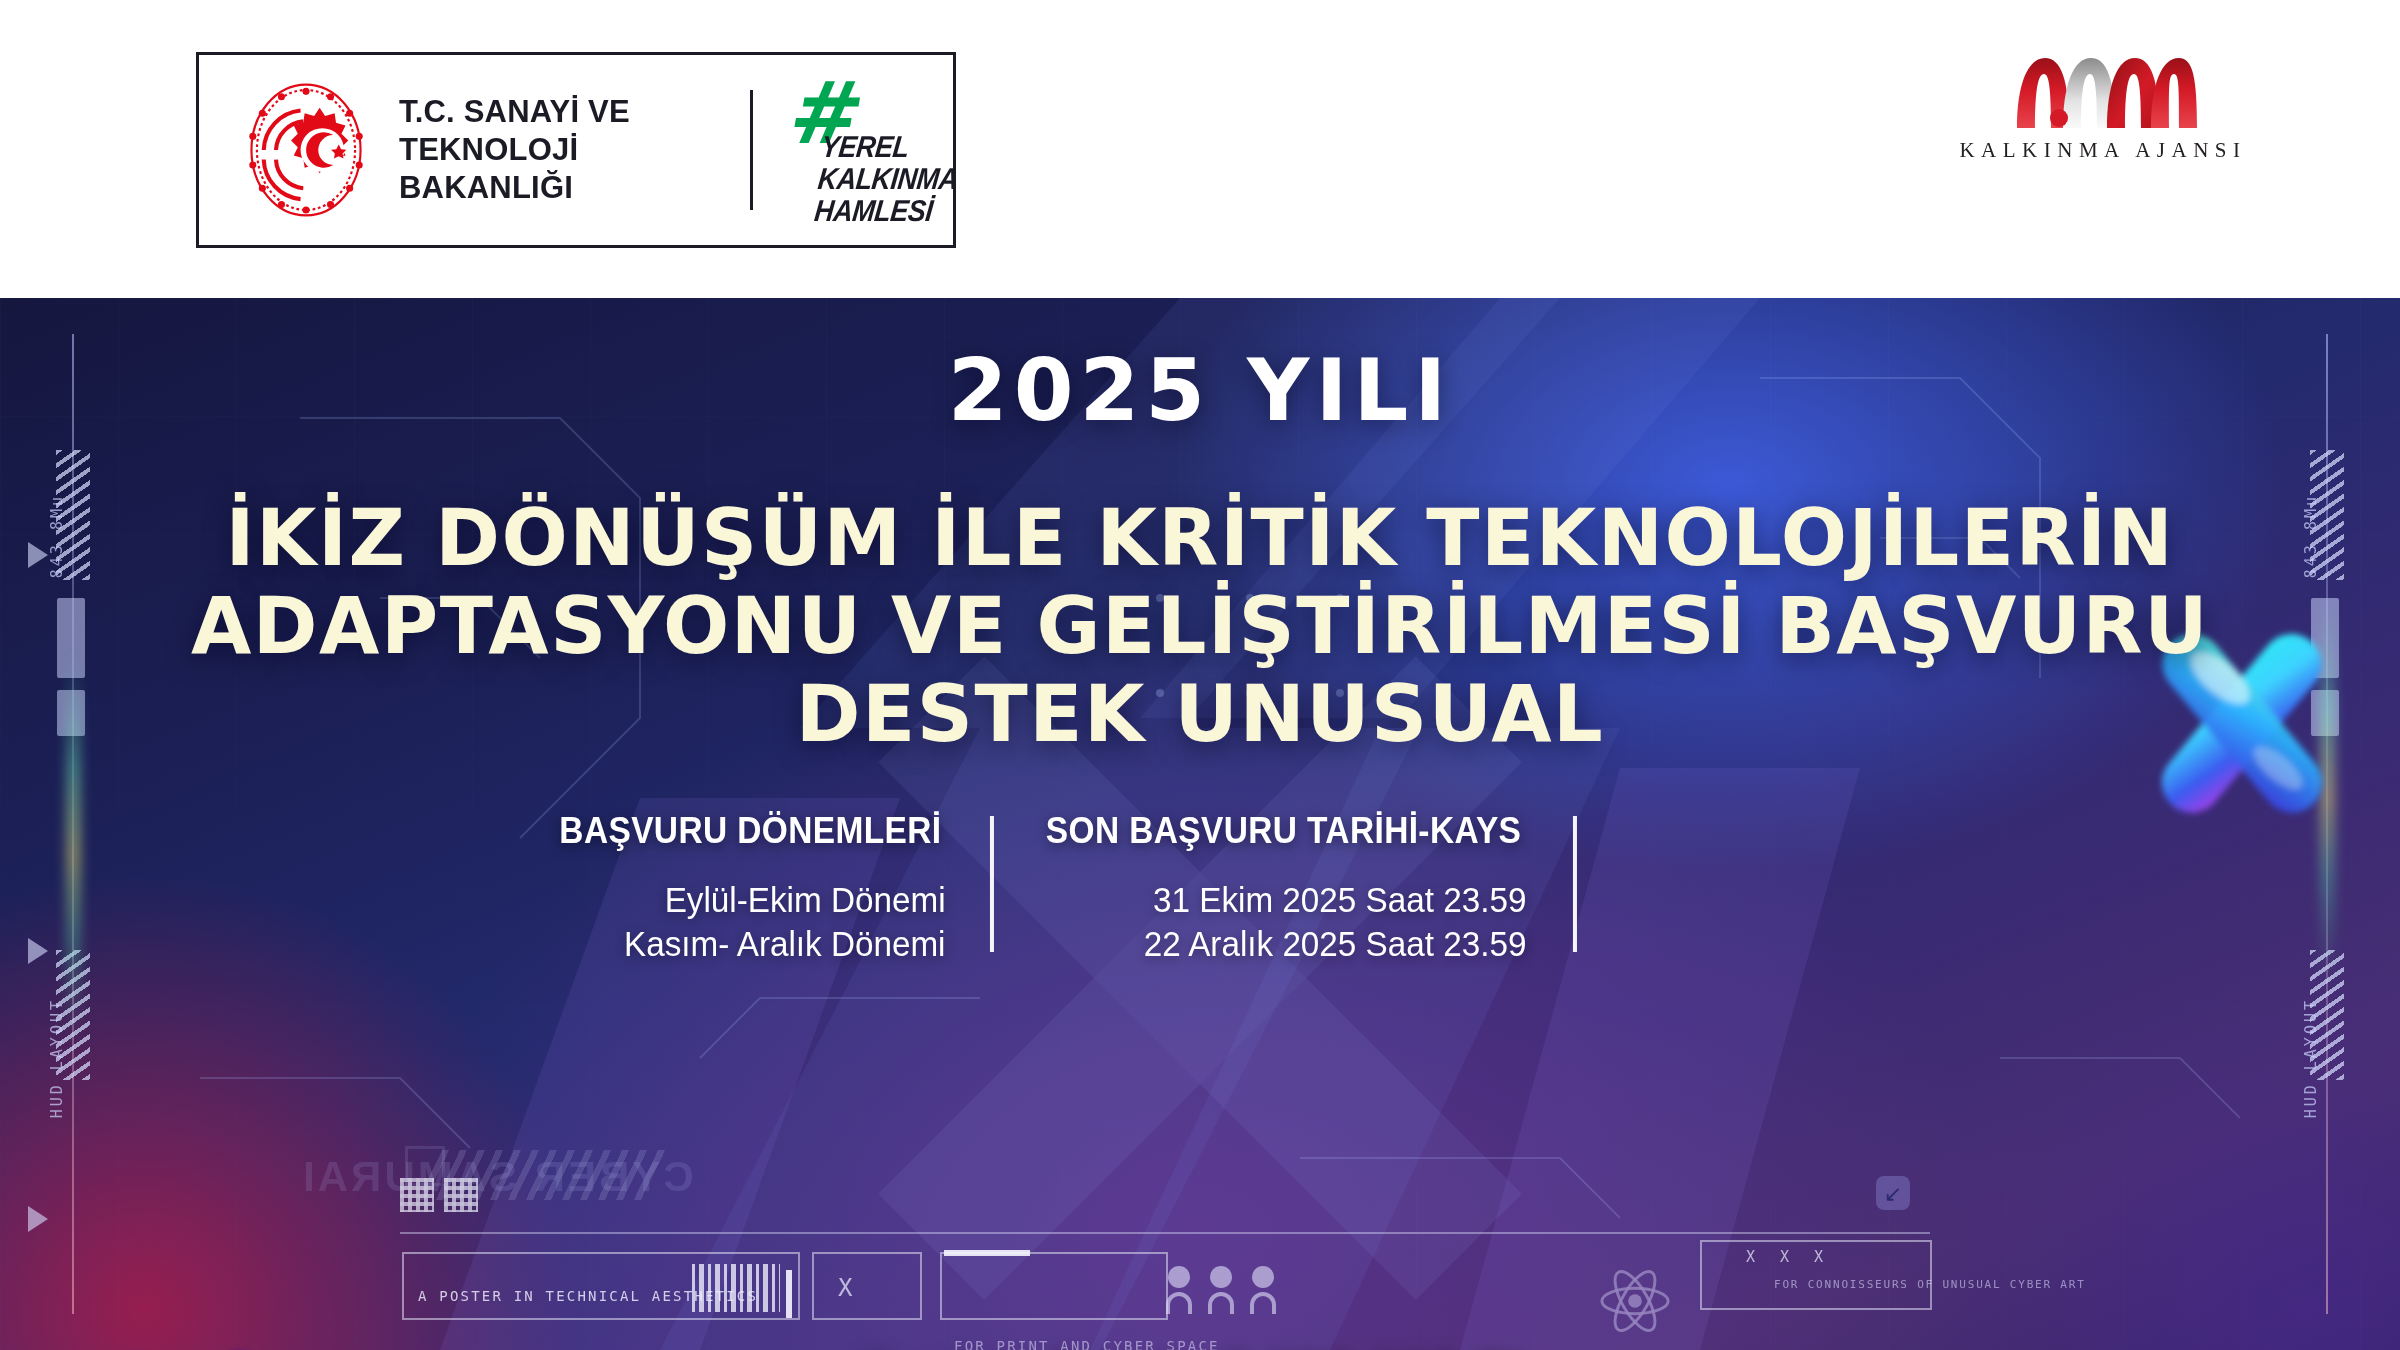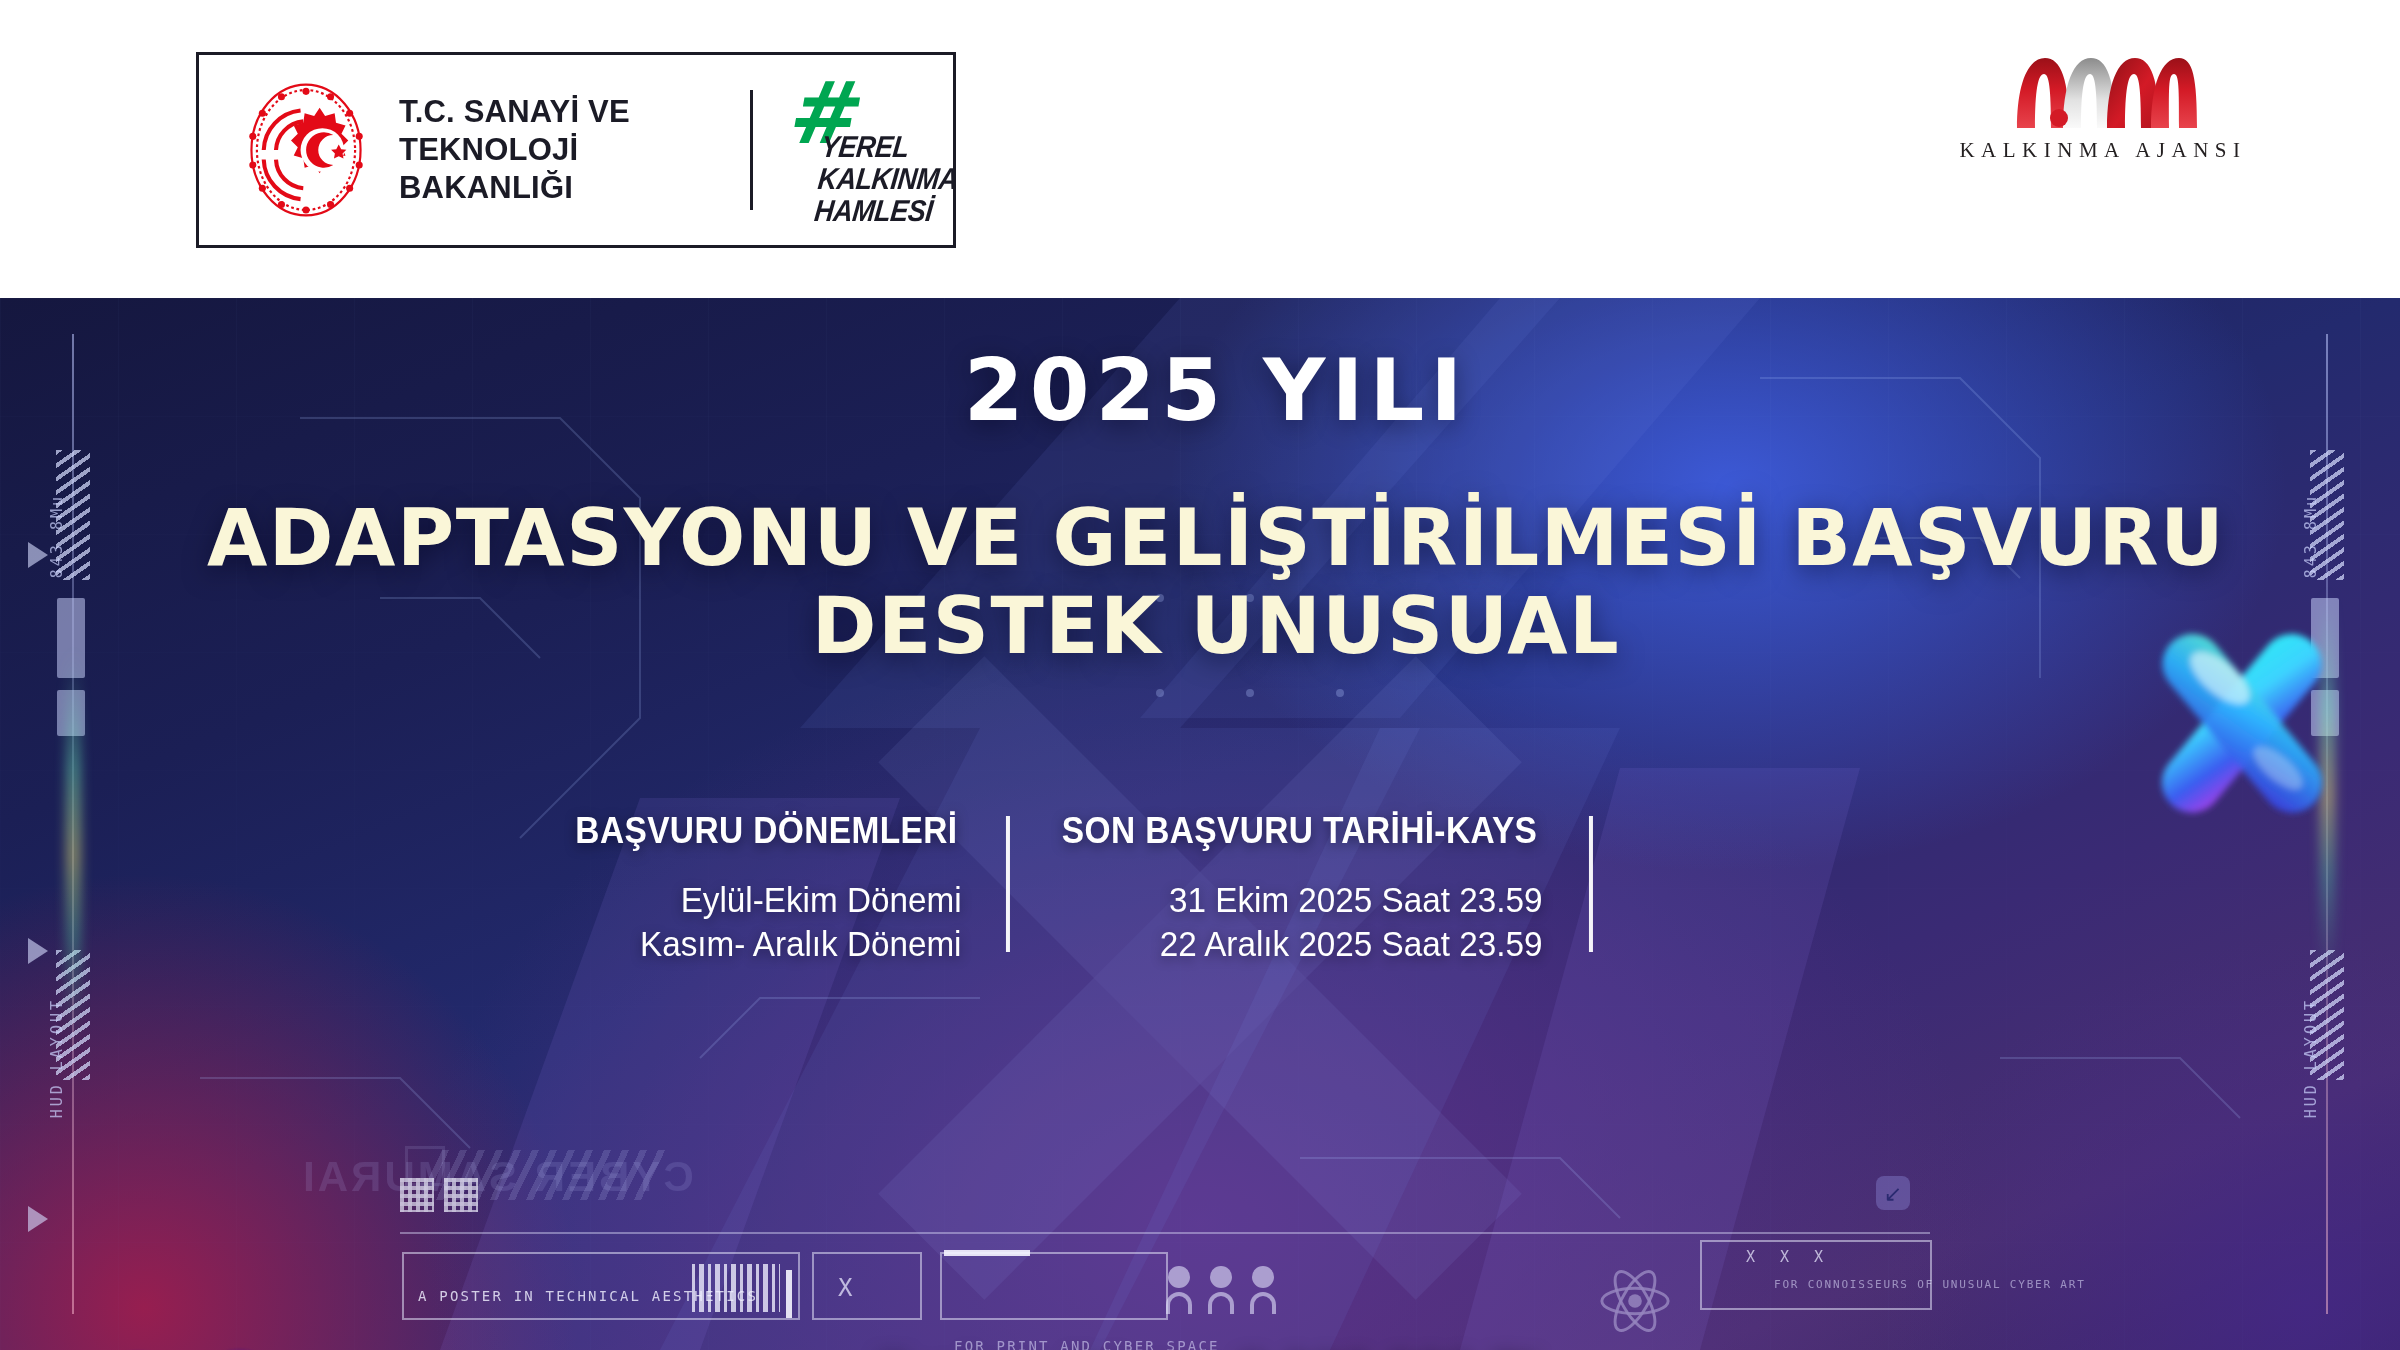--- a/index.html
+++ b/index.html
@@ -183,21 +183,21 @@
     filter:blur(7px);
   }
   .rail.right .line { left:76px; }
   .rail.right .hatch { left:60px; }
   .rail.right .vtext { left:52px; }
   .rail.right .chip { left:61px; }
   .rail.right .glow { left:73px; top:290px; }
 
   
   .content {
-    position:absolute; left:16px; top:0; width:2088px; height:1052px;
+    position:absolute; left:0; top:0; width:2088px; height:1052px;
     z-index:20;
   }
   .year {
     position:absolute; top:42px; left:0; width:2400px;
     text-align:center;
     font-family:"DejaVu Sans", sans-serif;
     font-weight:bold; font-size:86px; letter-spacing:6px;
     color:#ffffff;
     text-shadow:0 5px 24px rgba(0,0,20,.45);
   }
@@ -494,20 +494,21 @@
         <ellipse cx="108" cy="86" rx="34" ry="13" fill="rgba(190,140,255,.45)" transform="rotate(32 108 86)"></ellipse>
         <ellipse cx="172" cy="200" rx="26" ry="10" fill="rgba(200,150,255,.32)" transform="rotate(32 172 200)"></ellipse>
       </g>
     </svg>
 
     <div class="content">
 
       <div class="year">2025 YILI</div>
 
       <div class="maintitle">
+        <span class="ln">İKİZ DÖNÜŞÜM İLE KRİTİK TEKNOLOJİLERİN</span>
         <span class="ln">ADAPTASYONU VE GELİŞTİRİLMESİ BAŞVURU</span>
         <span class="ln">DESTEK UNUSUAL</span>
       </div>
 
       <div class="infogrid">
         <div class="col">
           <h3>BAŞVURU DÖNEMLERİ</h3>
           <p>Eylül-Ekim Dönemi</p>
           <p>Kasım- Aralık Dönemi</p>
         </div>

